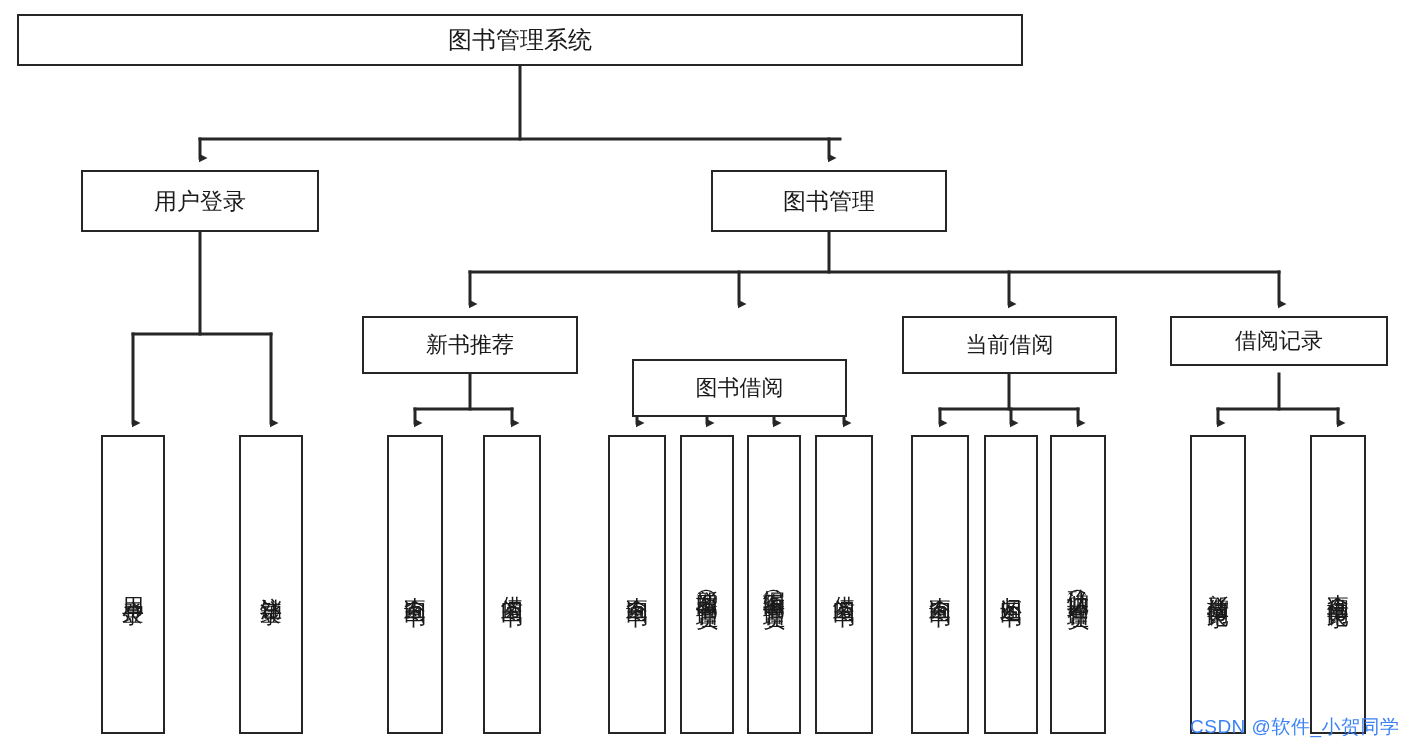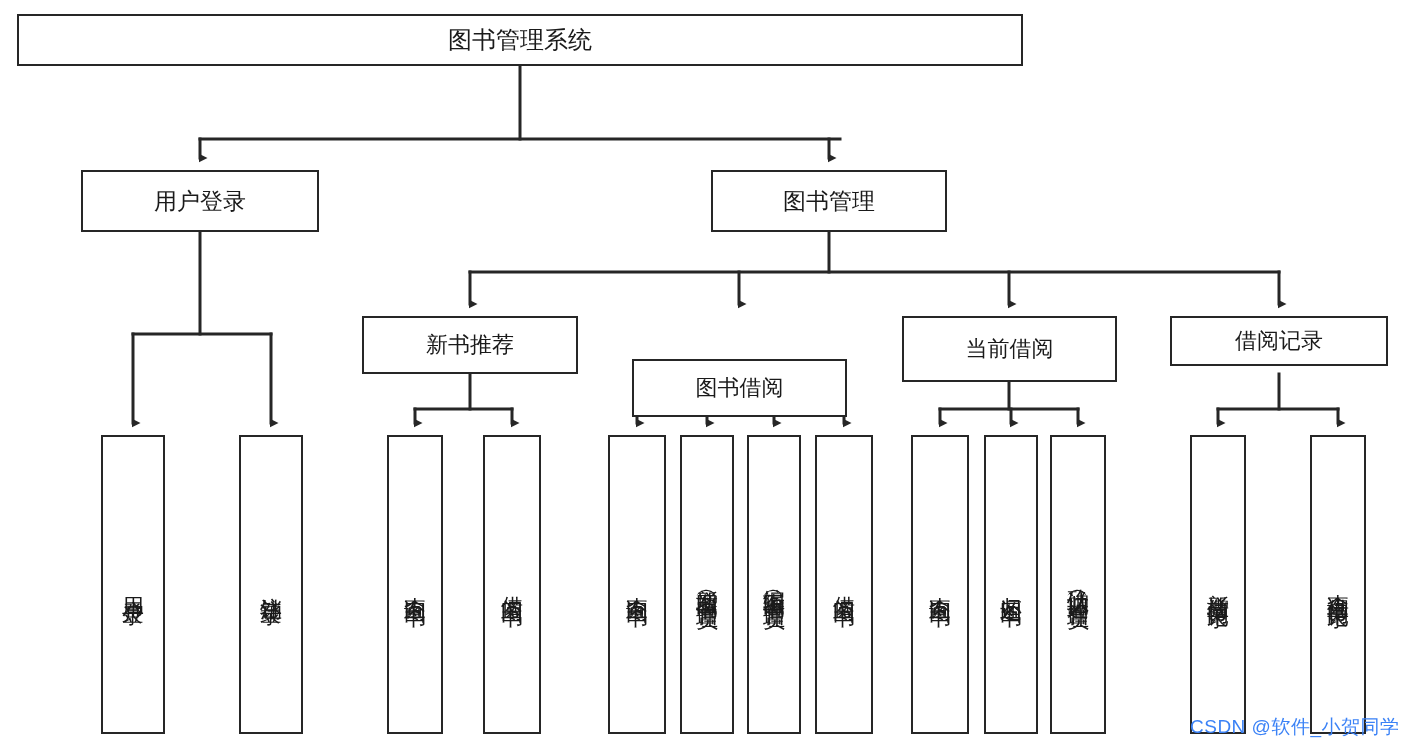--- a/index.html
+++ b/index.html
@@ -130,21 +130,21 @@
   <div class="node-box level3" id="node-l3-0" style="left: 362px; top: 316px; width: 216px; height: 58px;">
     <span class="node-label">新书推荐</span>
   </div>
 
   <div class="node-box level2" id="node-l2-1" style="left: 711px; top: 170px; width: 236px; height: 62px;">
     <span class="node-label">图书管理</span>
   </div>
   <div class="node-box level3" id="node-l3-1" style="left: 632px; top: 316px; width: 215px; height: 58px; margin-top: 43px;">
     <span class="node-label">图书借阅</span>
   </div>
-  <div class="node-box level3" id="node-l3-2" style="left: 902px; top: 316px; width: 215px; height: 66px;">
+  <div class="node-box level3" id="node-l3-2" style="left: 902px; top: 316px; width: 215px; height: 58px;">
     <span class="node-label">当前借阅</span>
   </div>
   <div class="node-box level3" id="node-l3-3" style="left: 1170px; top: 316px; width: 218px; height: 50px;">
     <span class="node-label">借阅记录</span>
   </div>
 
   <div class="node-box leaf" id="node-leaf-0" style="left: 101px; top: 435px; width: 64px; height: 299px;">
     <span class="node-label">用户登录</span>
   </div>
   <div class="node-box leaf" id="node-leaf-1" style="left: 239px; top: 435px; width: 64px; height: 299px;">

